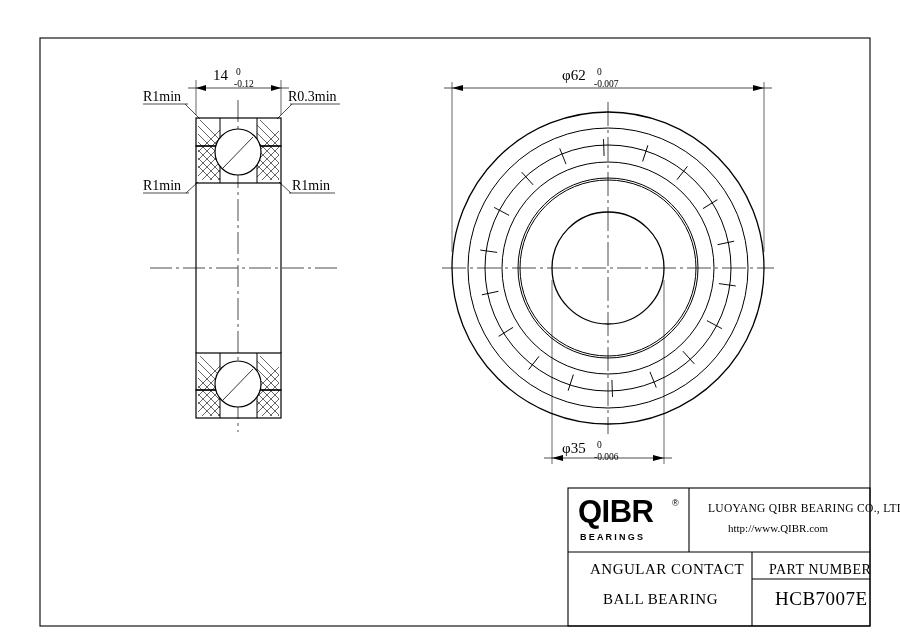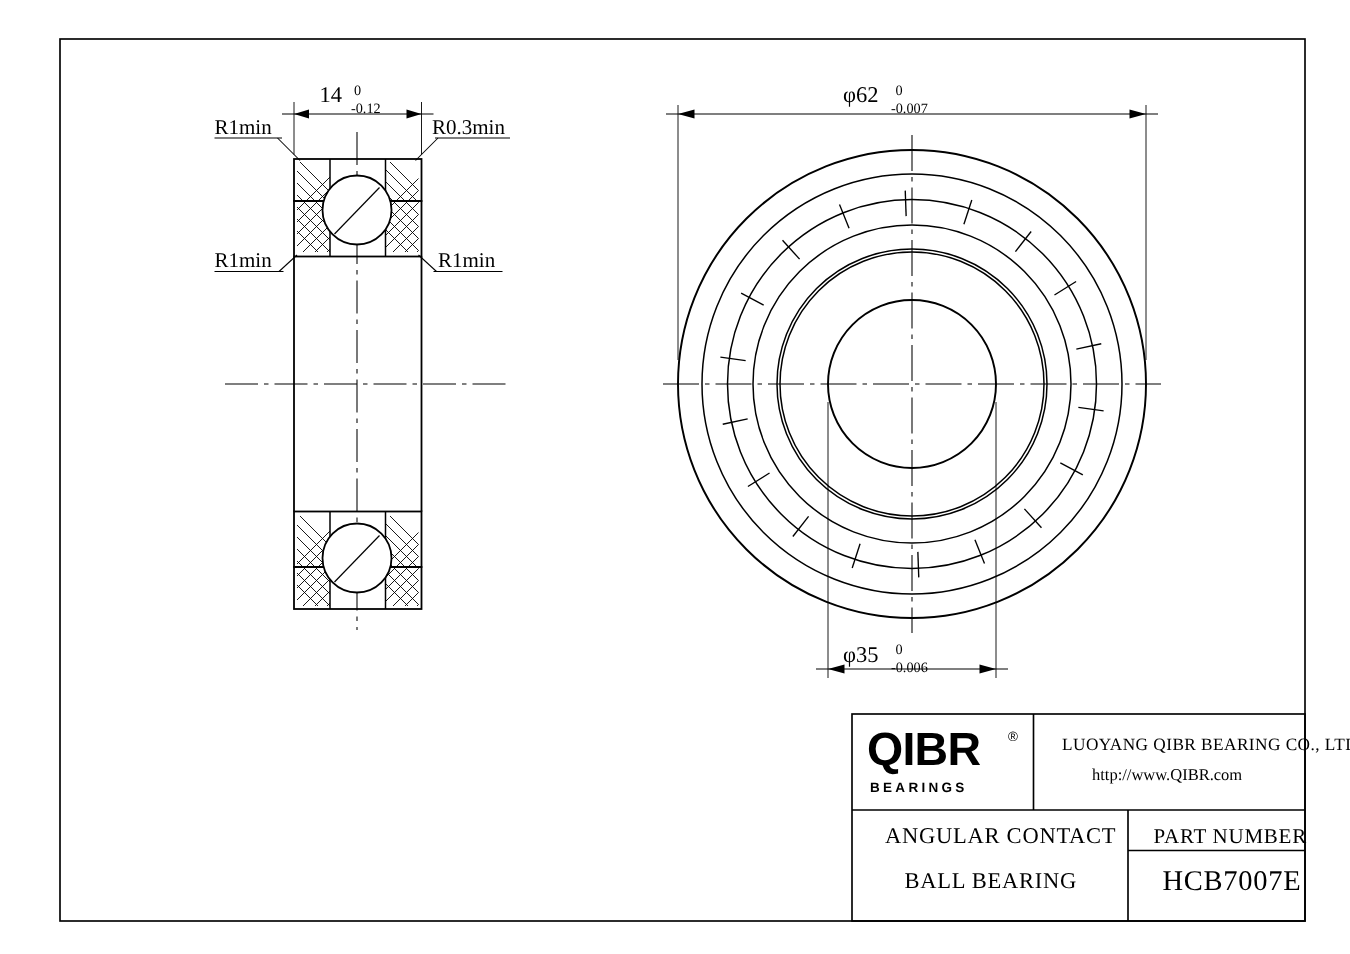--- a/index.html
+++ b/index.html
@@ -10,21 +10,21 @@
   body {
     width: 900px;
     height: 636px;
     font-family: "Liberation Serif", serif;
     color: #000000;
     position: relative;
     overflow: hidden;
   }
   #sheet {
     position: absolute;
-    left: 0; top: 0;
+    left: 0; top: 12px;
     width: 900px;
     height: 484px;
   }
   svg { display: block; }
   .dim-text {
     font-family: "Liberation Serif", serif;
     font-size: 15px;
     fill: #000;
   }
   .dim-small {

